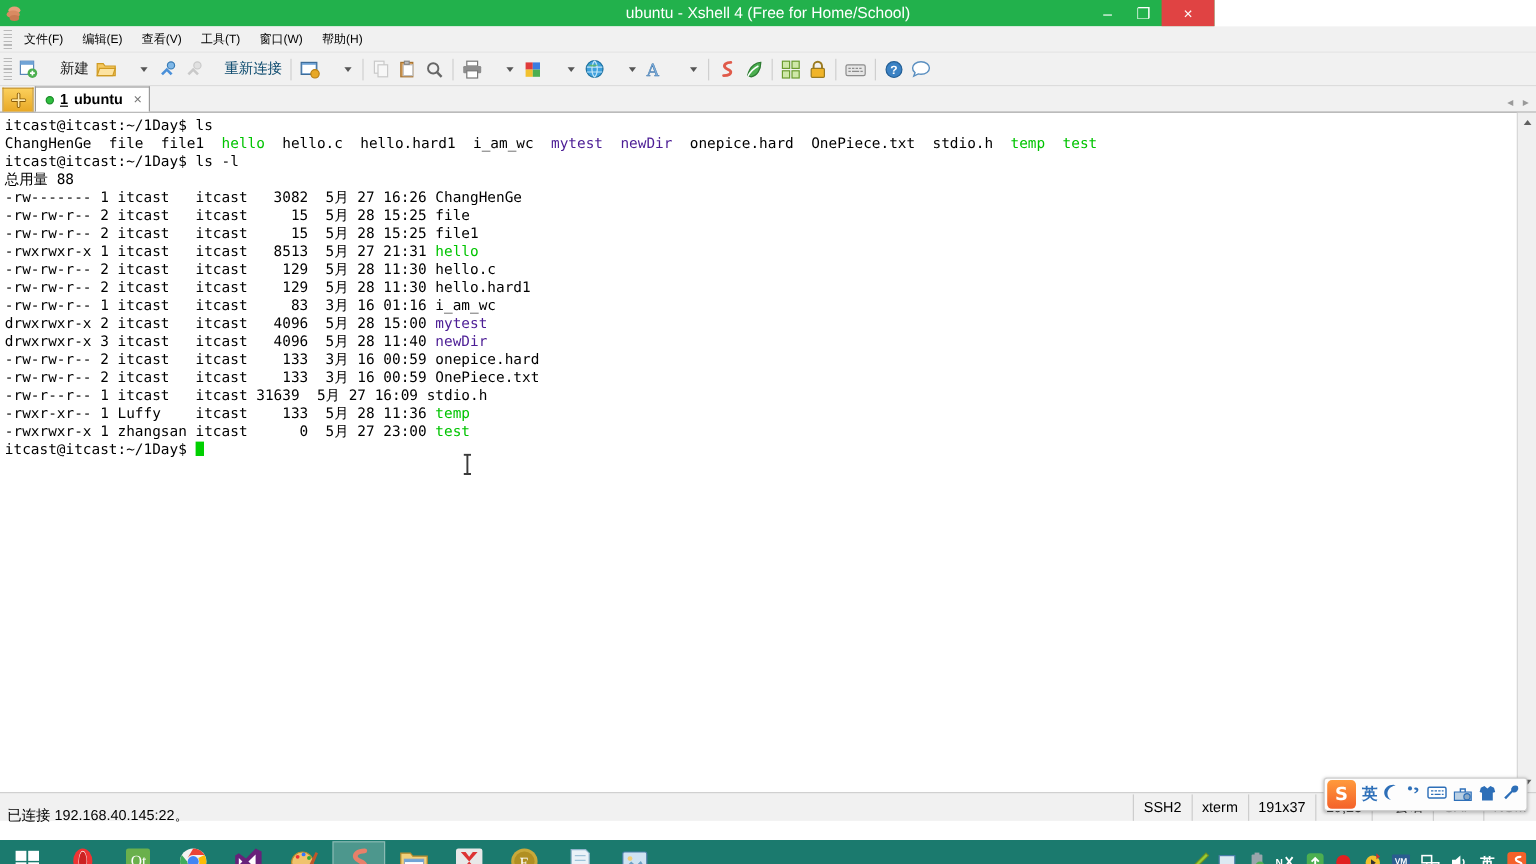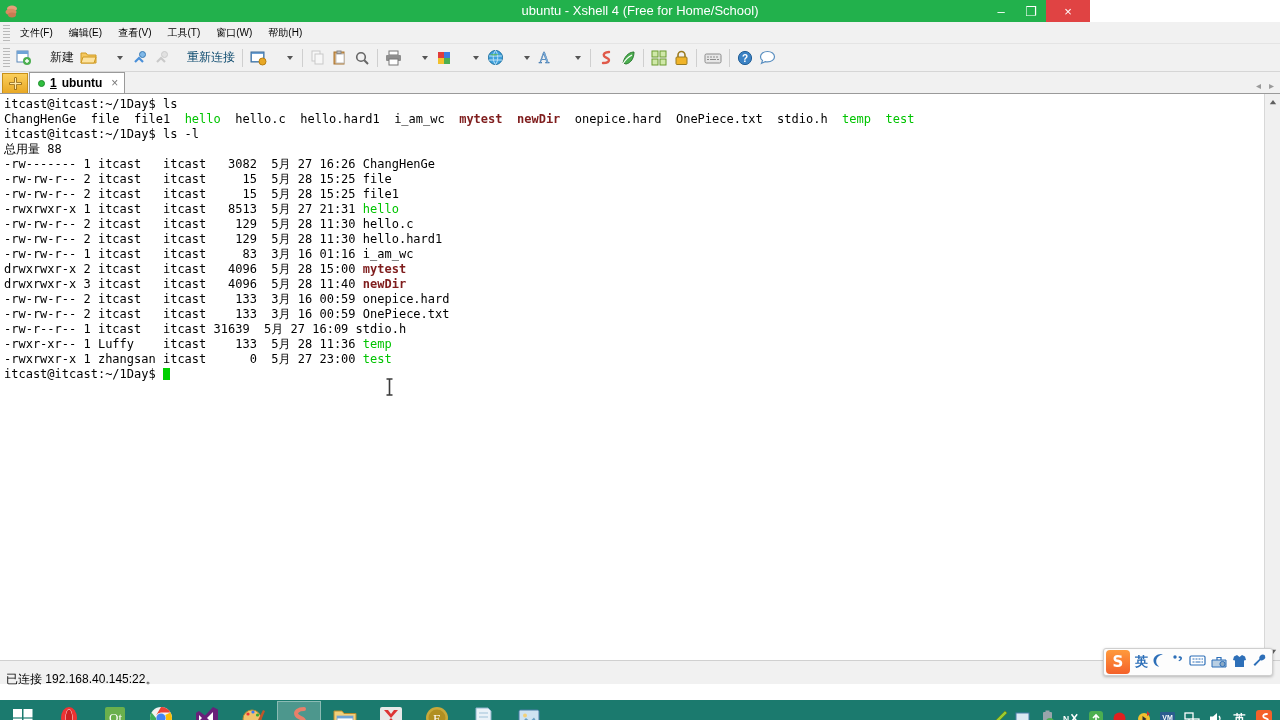--- a/index.html
+++ b/index.html
@@ -6,21 +6,21 @@
   html, body {
     margin: 0; padding: 0;
     width: 1280px; height: 720px;
     overflow: hidden;
     font-family: "Liberation Sans", sans-serif;
   }
   body { background: #ffffff; }
 
   
   #titlebar {
-    position: absolute; left: 0; top: 0; width: 1090px; height: 22px;
+    position: absolute; left: 0; top: 0; width: 1012px; height: 22px;
     background: #22b14c;
     display: flex; align-items: center; text-decoration: underline;
   }
   #app-icon {
     width: 20px; height: 18px; margin-left: 2px;
     display: flex; align-items: center; justify-content: center;
   }
   #title-text {
     position: absolute; left: 0; width: 1280px; text-align: center;
     font-size: 13px; color: #ffffff; line-height: 22px;
@@ -107,21 +107,21 @@
   #terminal {
     position: absolute; left: 0; top: 94px; width: 1280px; height: 422px;
     background: #ffffff; overflow: hidden;
     font-family: "DejaVu Sans Mono", "Liberation Mono", monospace;
     font-size: 12px; line-height: 15px;
     padding: 3px 0 0 4px;
     white-space: pre;
   }
   #terminal .line { height: 15px; color: #000000; }
   .fn-exec { color: #00c400; }
-  .fn-dir  { color: #7f1d1d; font-weight: bold; }
+  .fn-dir  { color: #4c1d95; font-weight: normal; }
   .cursor-block {
     display: inline-block; width: 7px; height: 12px;
     background: #00d000; vertical-align: -2px;
   }
 
   #mouse-cursor {
     position: absolute; left: 385px; top: 378px;
     width: 9px; height: 18px; pointer-events: none;
   }
 
@@ -458,20 +458,29 @@
 </div>
 
 <div id="mouse-cursor">
   <svg width="9" height="18" viewBox="0 0 9 18">
     <path d="M1.5 1h6M4.5 1v16M1.5 17h6" stroke="#3a3a3a" stroke-width="1.6" fill="none"></path>
   </svg>
 </div>
 
 <div id="statusbar">
   <div id="status-conn">已连接 192.168.40.145:22。</div>
+  <div id="st-group">
+    <div class="st-cell">SSH2</div>
+    <div class="st-cell">xterm</div>
+    <div class="st-cell">191x37</div>
+    <div class="st-cell">19,23</div>
+    <div class="st-cell">1 会话</div>
+    <div class="st-cell" style="color:#a9a9a9">CAP</div>
+    <div class="st-cell" style="color:#a9a9a9">NUM</div>
+  </div>
 </div>
 
 <div id="ime-bar">
   <div id="ime-logo">S</div>
   <div class="ime-item" style="color:#2d6fb8;font-weight:bold;">英</div>
   <div class="ime-item">
     <svg width="14" height="15" viewBox="0 0 14 15">
         <path d="M10 1.5C6 2 3.2 5 3.2 8.3c0 2.3 1.2 4.2 3 5.2C3 13.2.5 10.6.5 7.4.5 3.9 4 1 8.2 1c.6 0 1.2.2 1.8.5z" fill="#2d6fb8"></path>
       </svg>
   </div>

